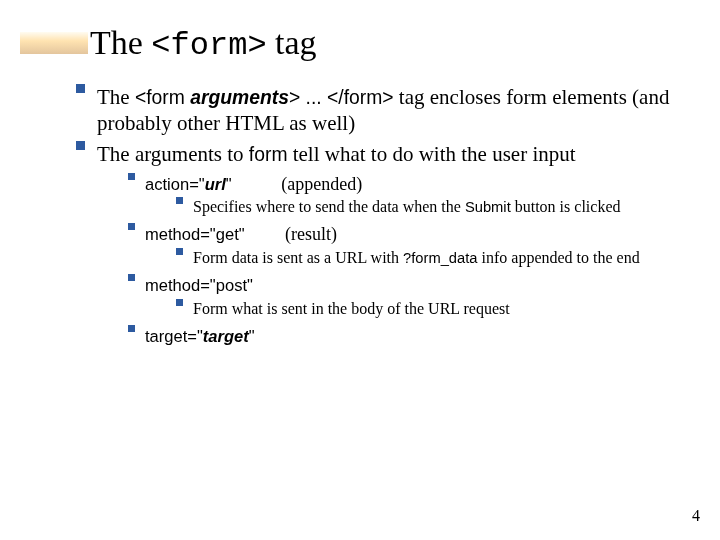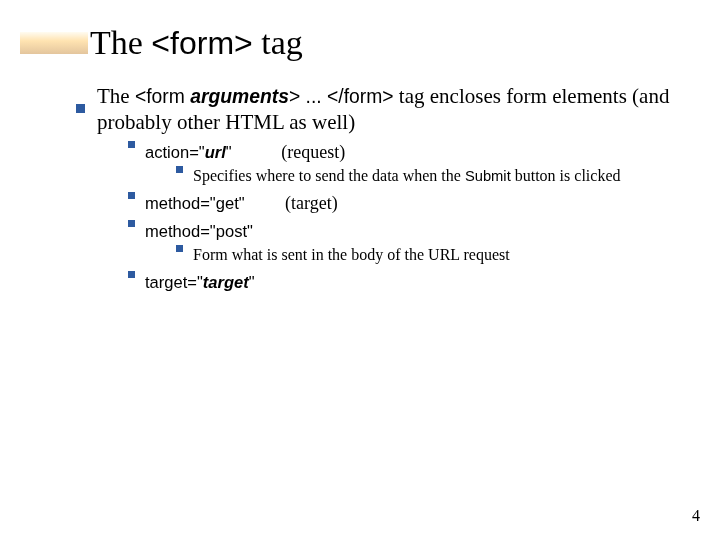--- a/index.html
+++ b/index.html
@@ -24,21 +24,21 @@
     top: 32px;
     width: 68px;
     height: 22px;
     background: linear-gradient(to bottom, rgba(255,220,120,0.1) 0%, rgba(255,200,100,0.5) 40%, rgba(200,140,60,0.5) 100%);
   }
   .title {
     font-size: 34px;
     font-weight: normal;
   }
   .title .code {
-    font-family: Liberation Sans, sans-serif;
+    font-family: Liberation Mono, monospace;
     font-size: 32px;
     margin-top: 43px;
   }
   .sq {
     display: inline-block;
     width: 9px;
     height: 9px;
     background: #2d5aa0;
     margin-right: 12px;
     vertical-align: 2px;
@@ -55,21 +55,20 @@
     margin: 0;
     padding: 0;
   }
   .lvl1 {
     margin: 18px 0 0 76px;
     font-size: 21px;
   }
   .lvl1 > li {
     display: flex;
     margin-bottom: 4px;
-    align-items: center;
   }
   .lvl1 > li > .txt { flex: 1; padding-right: 30px; }
   .lvl2 {
     margin: 6px 0 0 128px;
     font-size: 18px;
   }
   .lvl2 > li { display: flex; margin-bottom: 2px; }
   .lvl2 > li > .txt { flex: 1; padding-right: 20px; }
   .lvl3 {
     margin: 2px 0 6px 176px;
@@ -100,52 +99,64 @@
   </span>
 </div>
 
 <ul class="lvl1">
   <li>
     <span class="sq"></span>
     <span class="txt">
       <span>The </span><span class="code">&lt;form </span><span class="code bi">arguments</span><span class="code">&gt; ... &lt;/form&gt;</span><span> tag encloses form elements (and probably other HTML as well)</span>
     </span>
   </li>
+  <li>
+    <span class="sq"></span>
+    <span class="txt">
+      <span>The arguments to </span><span class="code">form</span><span> tell what to do with the user input</span>
+    </span>
+  </li>
 </ul>
 
 <ul class="lvl2">
   <li>
     <span class="sq sq-sm"></span>
     <span class="txt">
       <span class="code">action="</span><span class="code bi">url</span><span class="code">"</span>
       &nbsp;&nbsp;&nbsp;&nbsp;&nbsp;&nbsp;&nbsp;&nbsp;&nbsp;
-      <span>(request)</span>
+      <span>(appended)</span>
     </span>
   </li>
 </ul>
 <ul class="lvl3">
   <li>
     <span class="sq sq-sm"></span>
     <span class="txt">
       <span>Specifies where to send the data when the </span><span class="code">Submit</span><span> button is clicked</span>
     </span>
   </li>
 </ul>
 
 <ul class="lvl2">
   <li>
     <span class="sq sq-sm"></span>
     <span class="txt">
       <span class="code">method="get"</span>
       &nbsp;&nbsp;&nbsp;&nbsp;&nbsp;&nbsp;&nbsp;
-      <span>(target)</span>
+      <span>(result)</span>
     </span>
   </li>
 </ul>
 <ul class="lvl3">
+  <li>
+    <span class="sq sq-sm"></span>
+    <span class="txt">
+      <span>Form data is sent as a URL with </span><span class="code">?form_data</span><span> info appended to the end</span>
+    </span>
+  </li>
 </ul>
 
 <ul class="lvl2">
   <li>
     <span class="sq sq-sm"></span>
     <span class="txt"><span class="code">method="post"</span></span>
   </li>
 </ul>
 <ul class="lvl3">
   <li>

